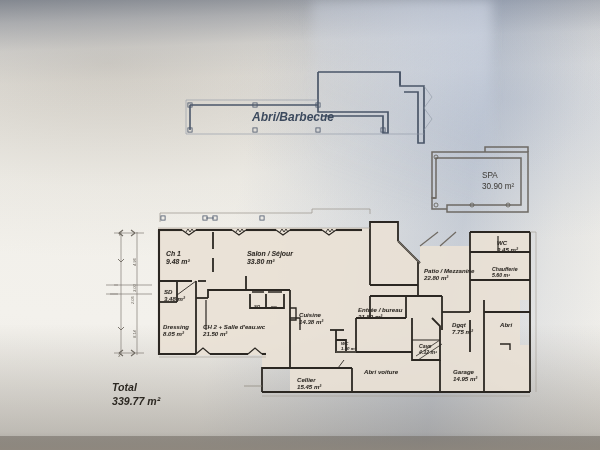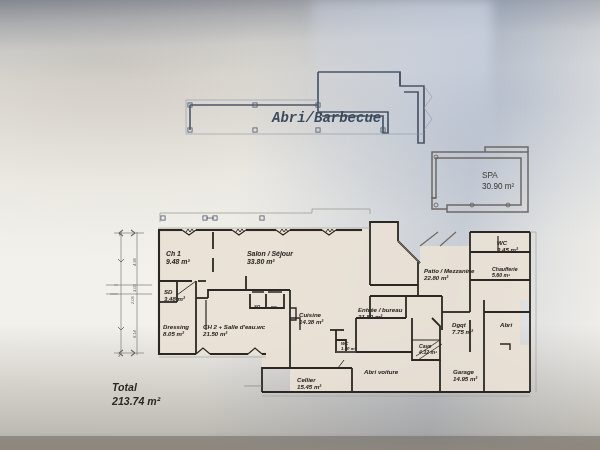--- a/index.html
+++ b/index.html
@@ -51,22 +51,22 @@
   .s8{font-size:6.1px;}
   .s7{font-size:5.2px;}
   .s6{font-size:4.4px;}
 
   .spa-lbl{
     position:absolute;font-family:"Liberation Sans", sans-serif;
     font-style:normal;font-weight:400;color:#3a3732;font-size:8.2px;line-height:1.35;
     white-space:nowrap;
   }
   .abri-bbq{
-    position:absolute;font-family:Liberation Mono, monospace;
-    font-style:italic;font-weight:700;font-size:14px;color:#3c4a5e;white-space:nowrap;margin-left:20px;
+    position:absolute;font-family:Liberation Sans, sans-serif;
+    font-style:italic;font-weight:700;font-size:12px;color:#3c4a5e;white-space:nowrap;
   }
   .total{
     position:absolute;font-family:"Liberation Sans", sans-serif;
     font-style:italic;font-weight:700;font-size:10.6px;color:#2c2822;line-height:1.32;
   }
   .dimtxt{
     position:absolute;font-family:"Liberation Sans", sans-serif;
     font-size:4px;color:#6a645c;font-style:italic;white-space:nowrap;
     transform-origin:left top;
   }
@@ -382,18 +382,18 @@
         <div class="dimtxt blur-soft" style="left: 118px; top: 232px;">Y</div>
         <div class="dimtxt blur-soft" style="left: 132px; top: 258px; transform: rotate(-90deg) translateX(-8px);">4.96</div>
         <div class="dimtxt blur-soft" style="left: 132px; top: 284px; transform: rotate(-90deg) translateX(-8px);">3.00</div>
         <div class="dimtxt blur-soft" style="left: 130px; top: 296px; transform: rotate(-90deg) translateX(-8px);">2.05</div>
         <div class="dimtxt blur-soft" style="left: 132px; top: 330px; transform: rotate(-90deg) translateX(-8px);">8.14</div>
         <div class="dimtxt blur-soft" style="left: 118px; top: 353px;">X</div>
       </div>
 
     <div class="total" style="left:112px;top:381px;">
       <span>Total</span><br>
-      <span>213.74 m²</span>
+      <span>339.77 m²</span>
     </div>
   </div>
 
   <div class="bottomedge"></div>
 </div>
 
 </body></html>

